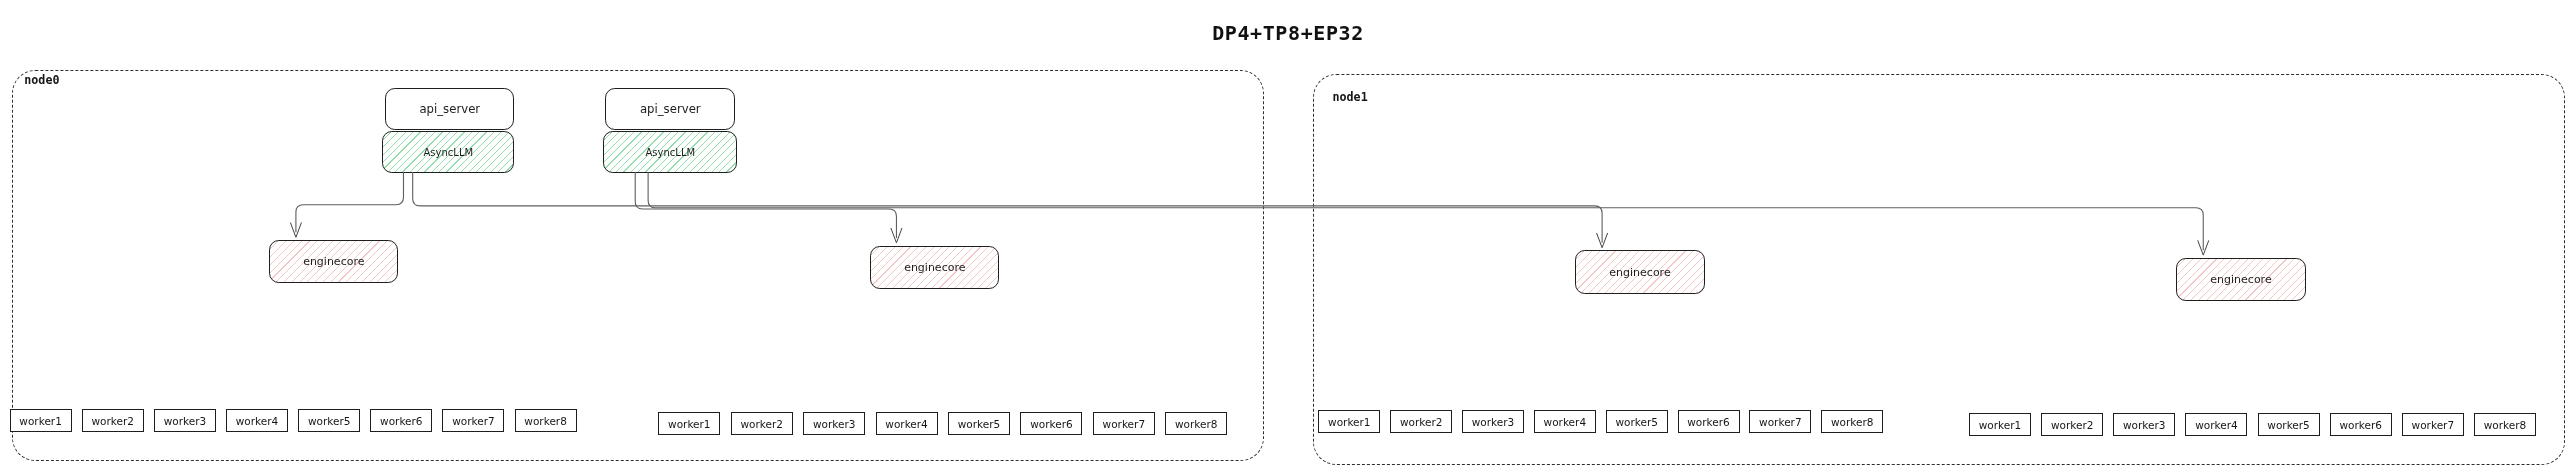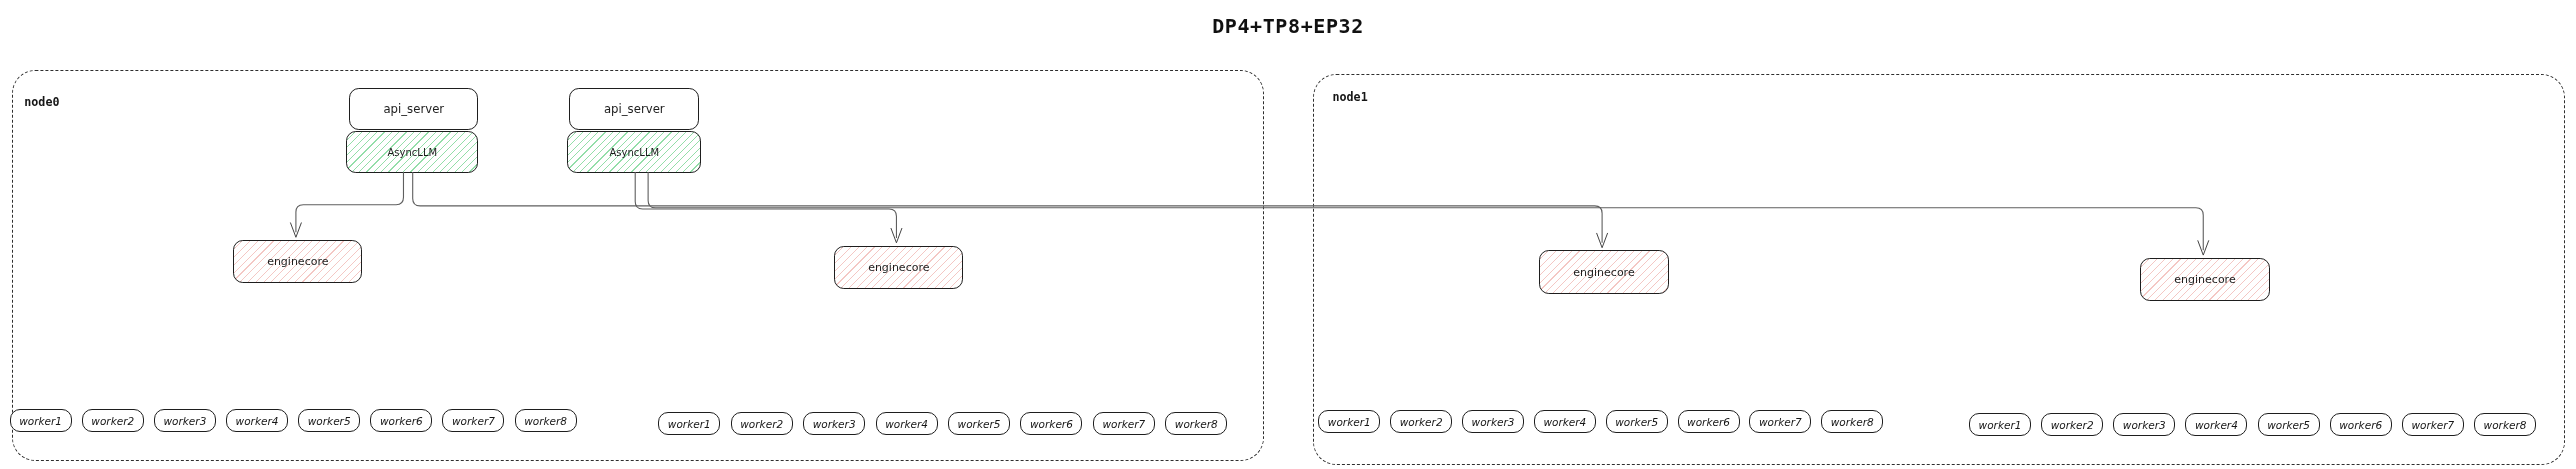--- a/index.html
+++ b/index.html
@@ -5,21 +5,21 @@
   html,body{margin:0;padding:0;background:#ffffff;}
   .canvas{
     position:relative;
     width:2576px;height:469px;
     background:#ffffff;
     font-family:"DejaVu Sans",sans-serif;
     color:#1f1f1f;
     overflow:hidden;
   }
   .title{
-    position:absolute;left:0;top:14px;width:100%;
+    position:absolute;left:0;top:21px;width:100%;
     text-align:center;
     font-family:"DejaVu Sans Mono",monospace;
     font-size:20px;font-weight:700;letter-spacing:0.6px;
     color:#111;
   }
   .node{
     position:absolute;
     border:1.2px dashed #2e2e2e;
     border-radius:23.4px;
     background:transparent;
@@ -29,45 +29,45 @@
     font-family:"DejaVu Sans Mono",monospace;
     font-size:11.7px;font-weight:700;color:#161616;
   }
   .box{
     position:absolute;
     border:1.5px solid #1e1e1e;
     border-radius:9.8px;
     background:#ffffff;
     display:flex;align-items:center;justify-content:center;
     box-sizing:border-box;
-    font-size:11.7px;color:#1d1d1d;
+    font-size:11.7px;color:#1d1d1d;margin-left:36px;
   }
   .llm{
     background-image:repeating-linear-gradient(135deg,
       rgba(111,211,140,0.75) 0px, rgba(111,211,140,0.75) 0.9px,
       transparent 0.9px, transparent 5.2px);
     font-size:10px;
   }
   .ec{
     background-image:repeating-linear-gradient(135deg,
       rgba(235,154,148,0.55) 0px, rgba(235,154,148,0.55) 0.8px,
       transparent 0.8px, transparent 5.5px);
     font-size:11px;
   }
   .worker-row{
     position:absolute;
     display:flex;justify-content:space-between;align-items:center;
   }
   .worker{
     width:62px;height:23.4px;
-    border:1.2px solid #1e1e1e;border-radius:10px;
+    border:1.2px solid #1e1e1e;border-radius:0;
     background:#ffffff;
     display:flex;align-items:center;justify-content:center;
     box-sizing:border-box;
-    font-size:10.5px;color:#161616;font-style:italic;
+    font-size:10.5px;color:#161616;
   }
   
   .api-1{left:336px;top:16.6px;width:129px;height:42px;}
   .llm-1{left:333px;top:60px;width:132px;height:42px;}
   .api-2{left:556px;top:16.6px;width:130px;height:42px;}
   .llm-2{left:554px;top:60px;width:134px;height:42px;}
   .ec-n0-1{left:220px;top:169px;width:129px;height:43px;}
   .ec-n0-2{left:821px;top:175px;width:129px;height:43px;}
   .row-n0-1{left:-3.7px;top:338px;width:567px;height:23.4px;}
   .row-n0-2{left:645px;top:341px;width:569px;height:23.4px;}
@@ -82,21 +82,21 @@
   }
 </style>
 </head>
 <body>
 
 <div class="canvas">
 
   <div class="title">DP4+TP8+EP32</div>
 
   <div class="node" style="left:12.3px;top:70px;width:1250px;height:389px;">
-    <div class="node-label" style="left:11px;top:24px;">node0</div>
+    <div class="node-label" style="left:11px;top:2px;">node0</div>
 
     <div class="box api-1">api_server</div>
     <div class="box llm llm-1">AsyncLLM</div>
 
     <div class="box api-2">api_server</div>
     <div class="box llm llm-2">AsyncLLM</div>
 
     <div class="box ec ec-n0-1">enginecore</div>
     <div class="box ec ec-n0-2">enginecore</div>
 

